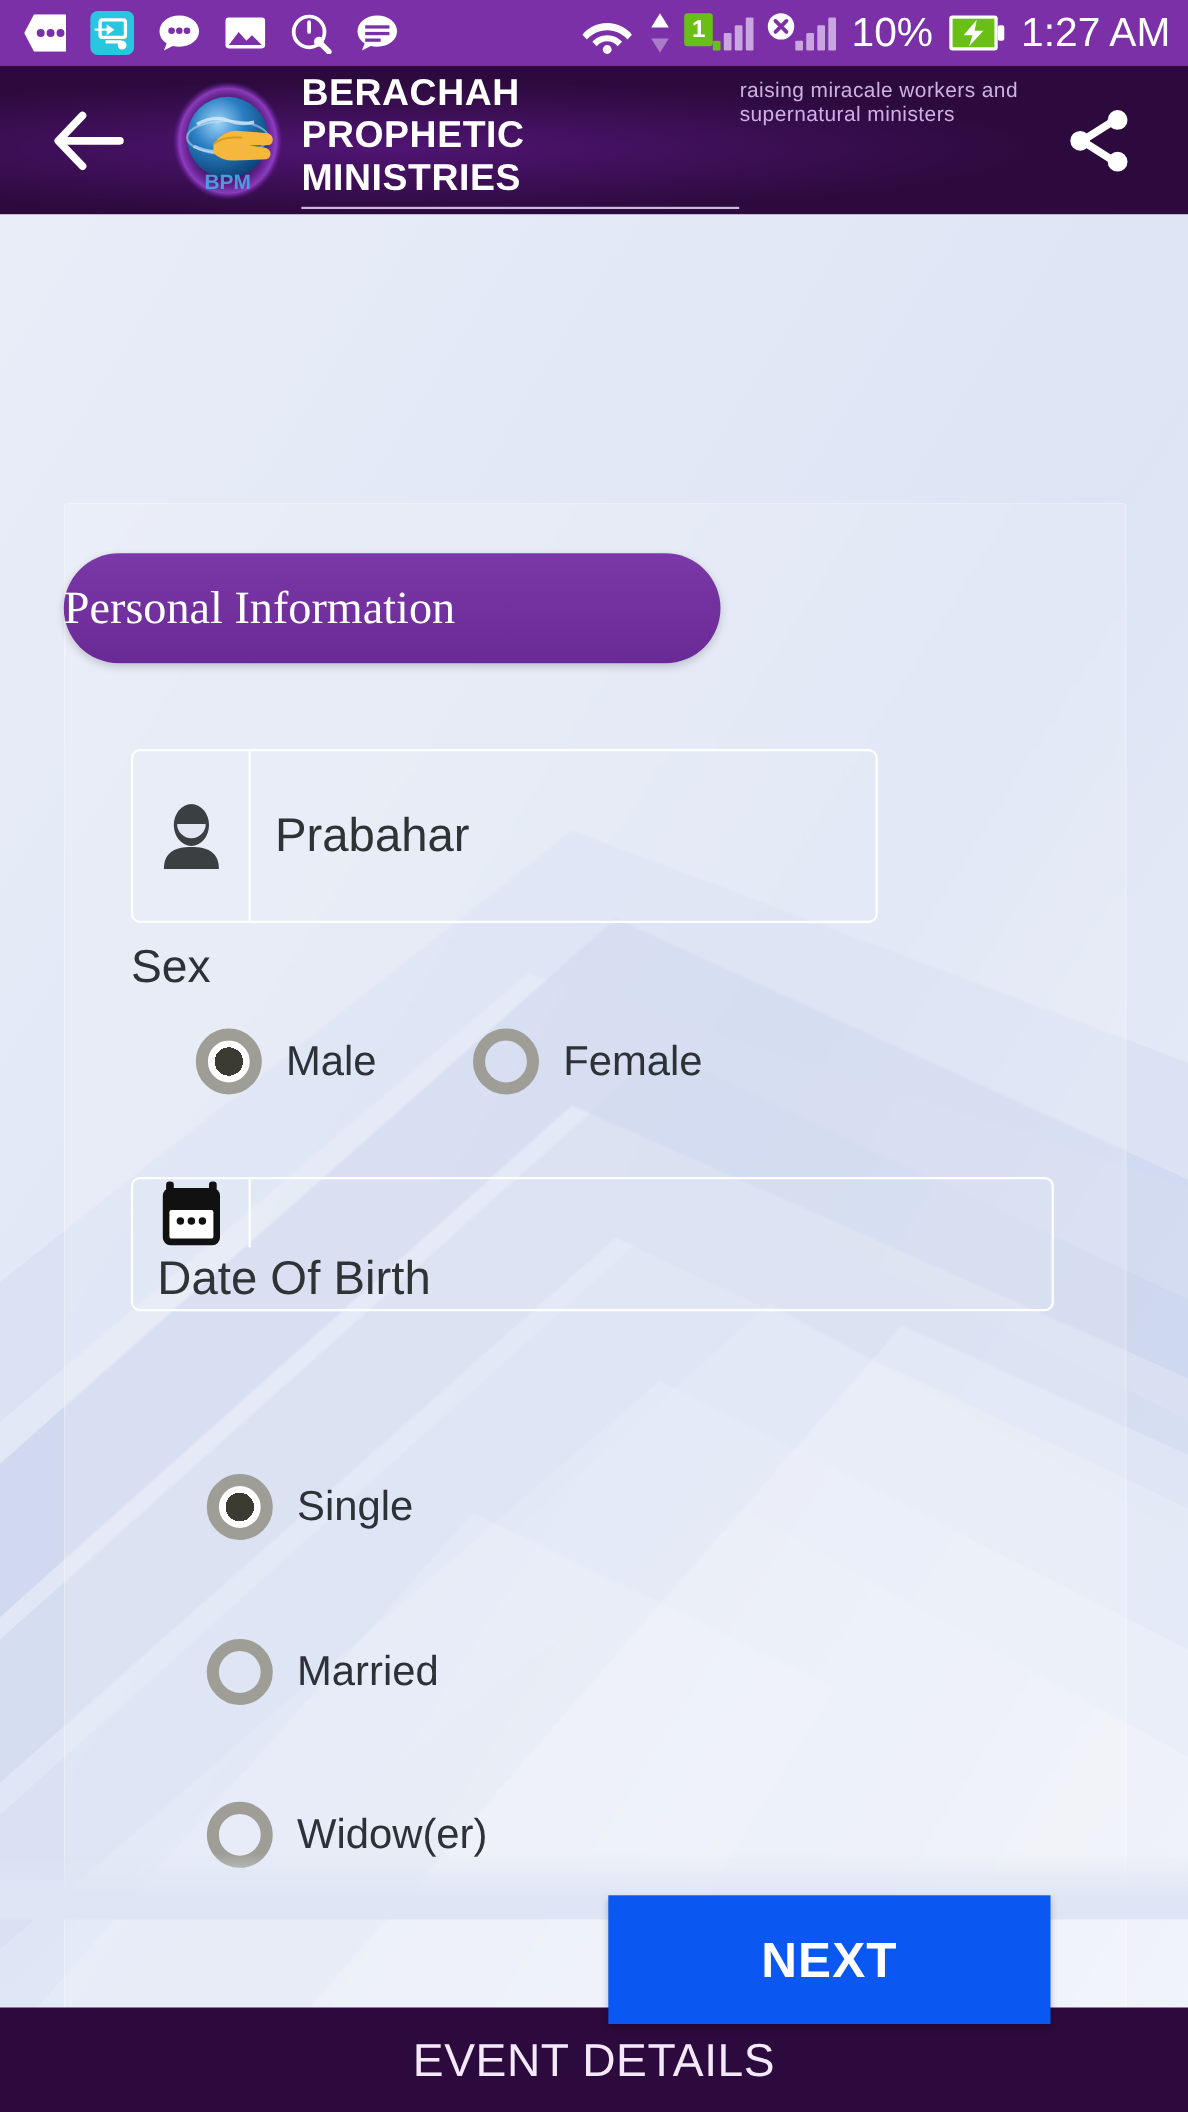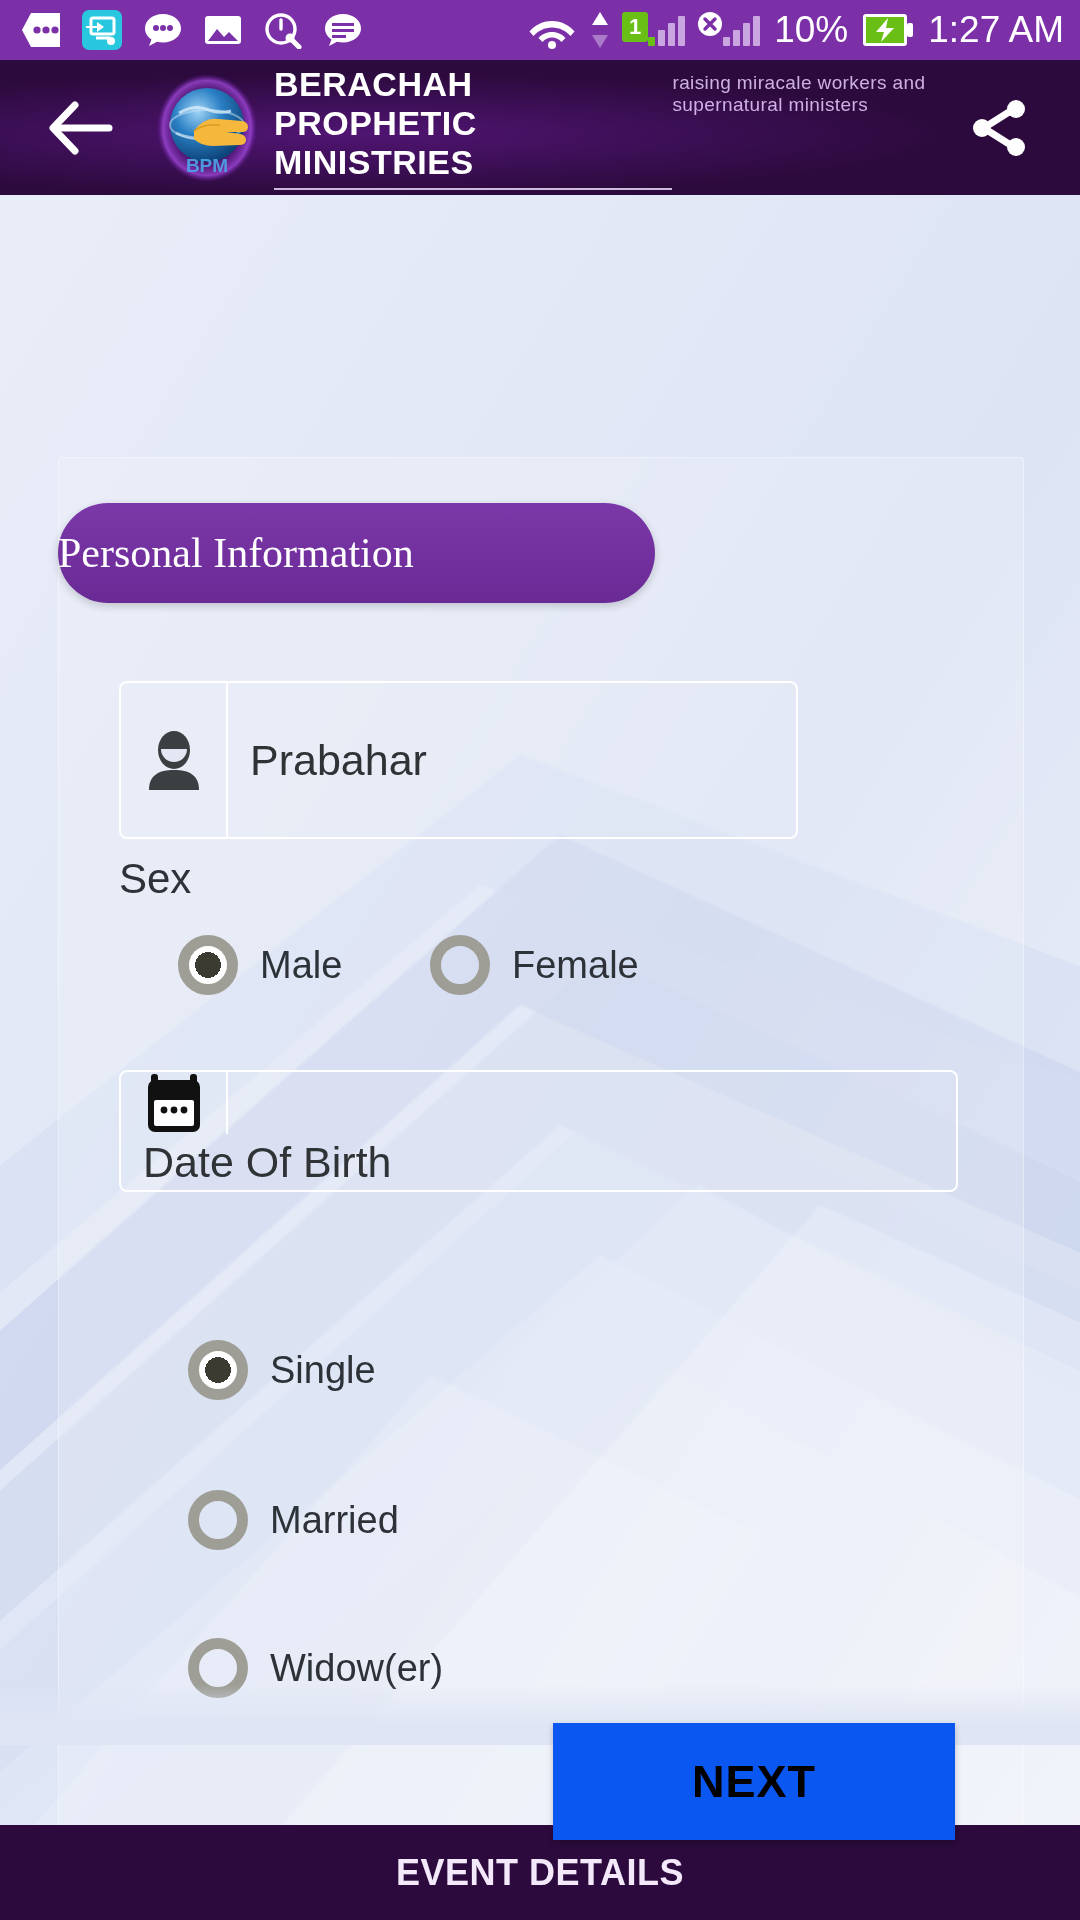--- a/index.html
+++ b/index.html
@@ -169,31 +169,31 @@
   }
 
   .next-btn{
     position:absolute; left:553px; top:1528px;
     width:402px; height:117px;
     background:#0a57f2;
     display:flex;align-items:center;justify-content:center;
     z-index:6;
     box-shadow:0 3px 6px rgba(0,0,0,.22);
   }
-  .next-btn span{ color:#000000; font-size:45px; font-weight:700; letter-spacing:1px;}
+  .next-btn span{ color:#ffffff; font-size:45px; font-weight:700; letter-spacing:1px;}
 
   
   .bottombar{
     position:absolute; left:0; top:1825px;
     width:1080px; height:95px;
     background:#2c0a3d;
     display:flex; align-items:center; justify-content:center;
   }
   .bottombar span{
-    color:#f3e9fa; font-size:36px; font-weight:700; letter-spacing:.5px;
+    color:#f3e9fa; font-size:42px; font-weight:400; letter-spacing:.5px;
   }
 </style>
 </head>
 <body>
 
 <div class="statusbar">
   <div class="sb-left">
     <span class="sb-icon">
       <svg width="38" height="34" viewBox="0 0 38 34">
           <path d="M9 0 H38 V34 H9 L0 17 Z" fill="#fff"></path>

